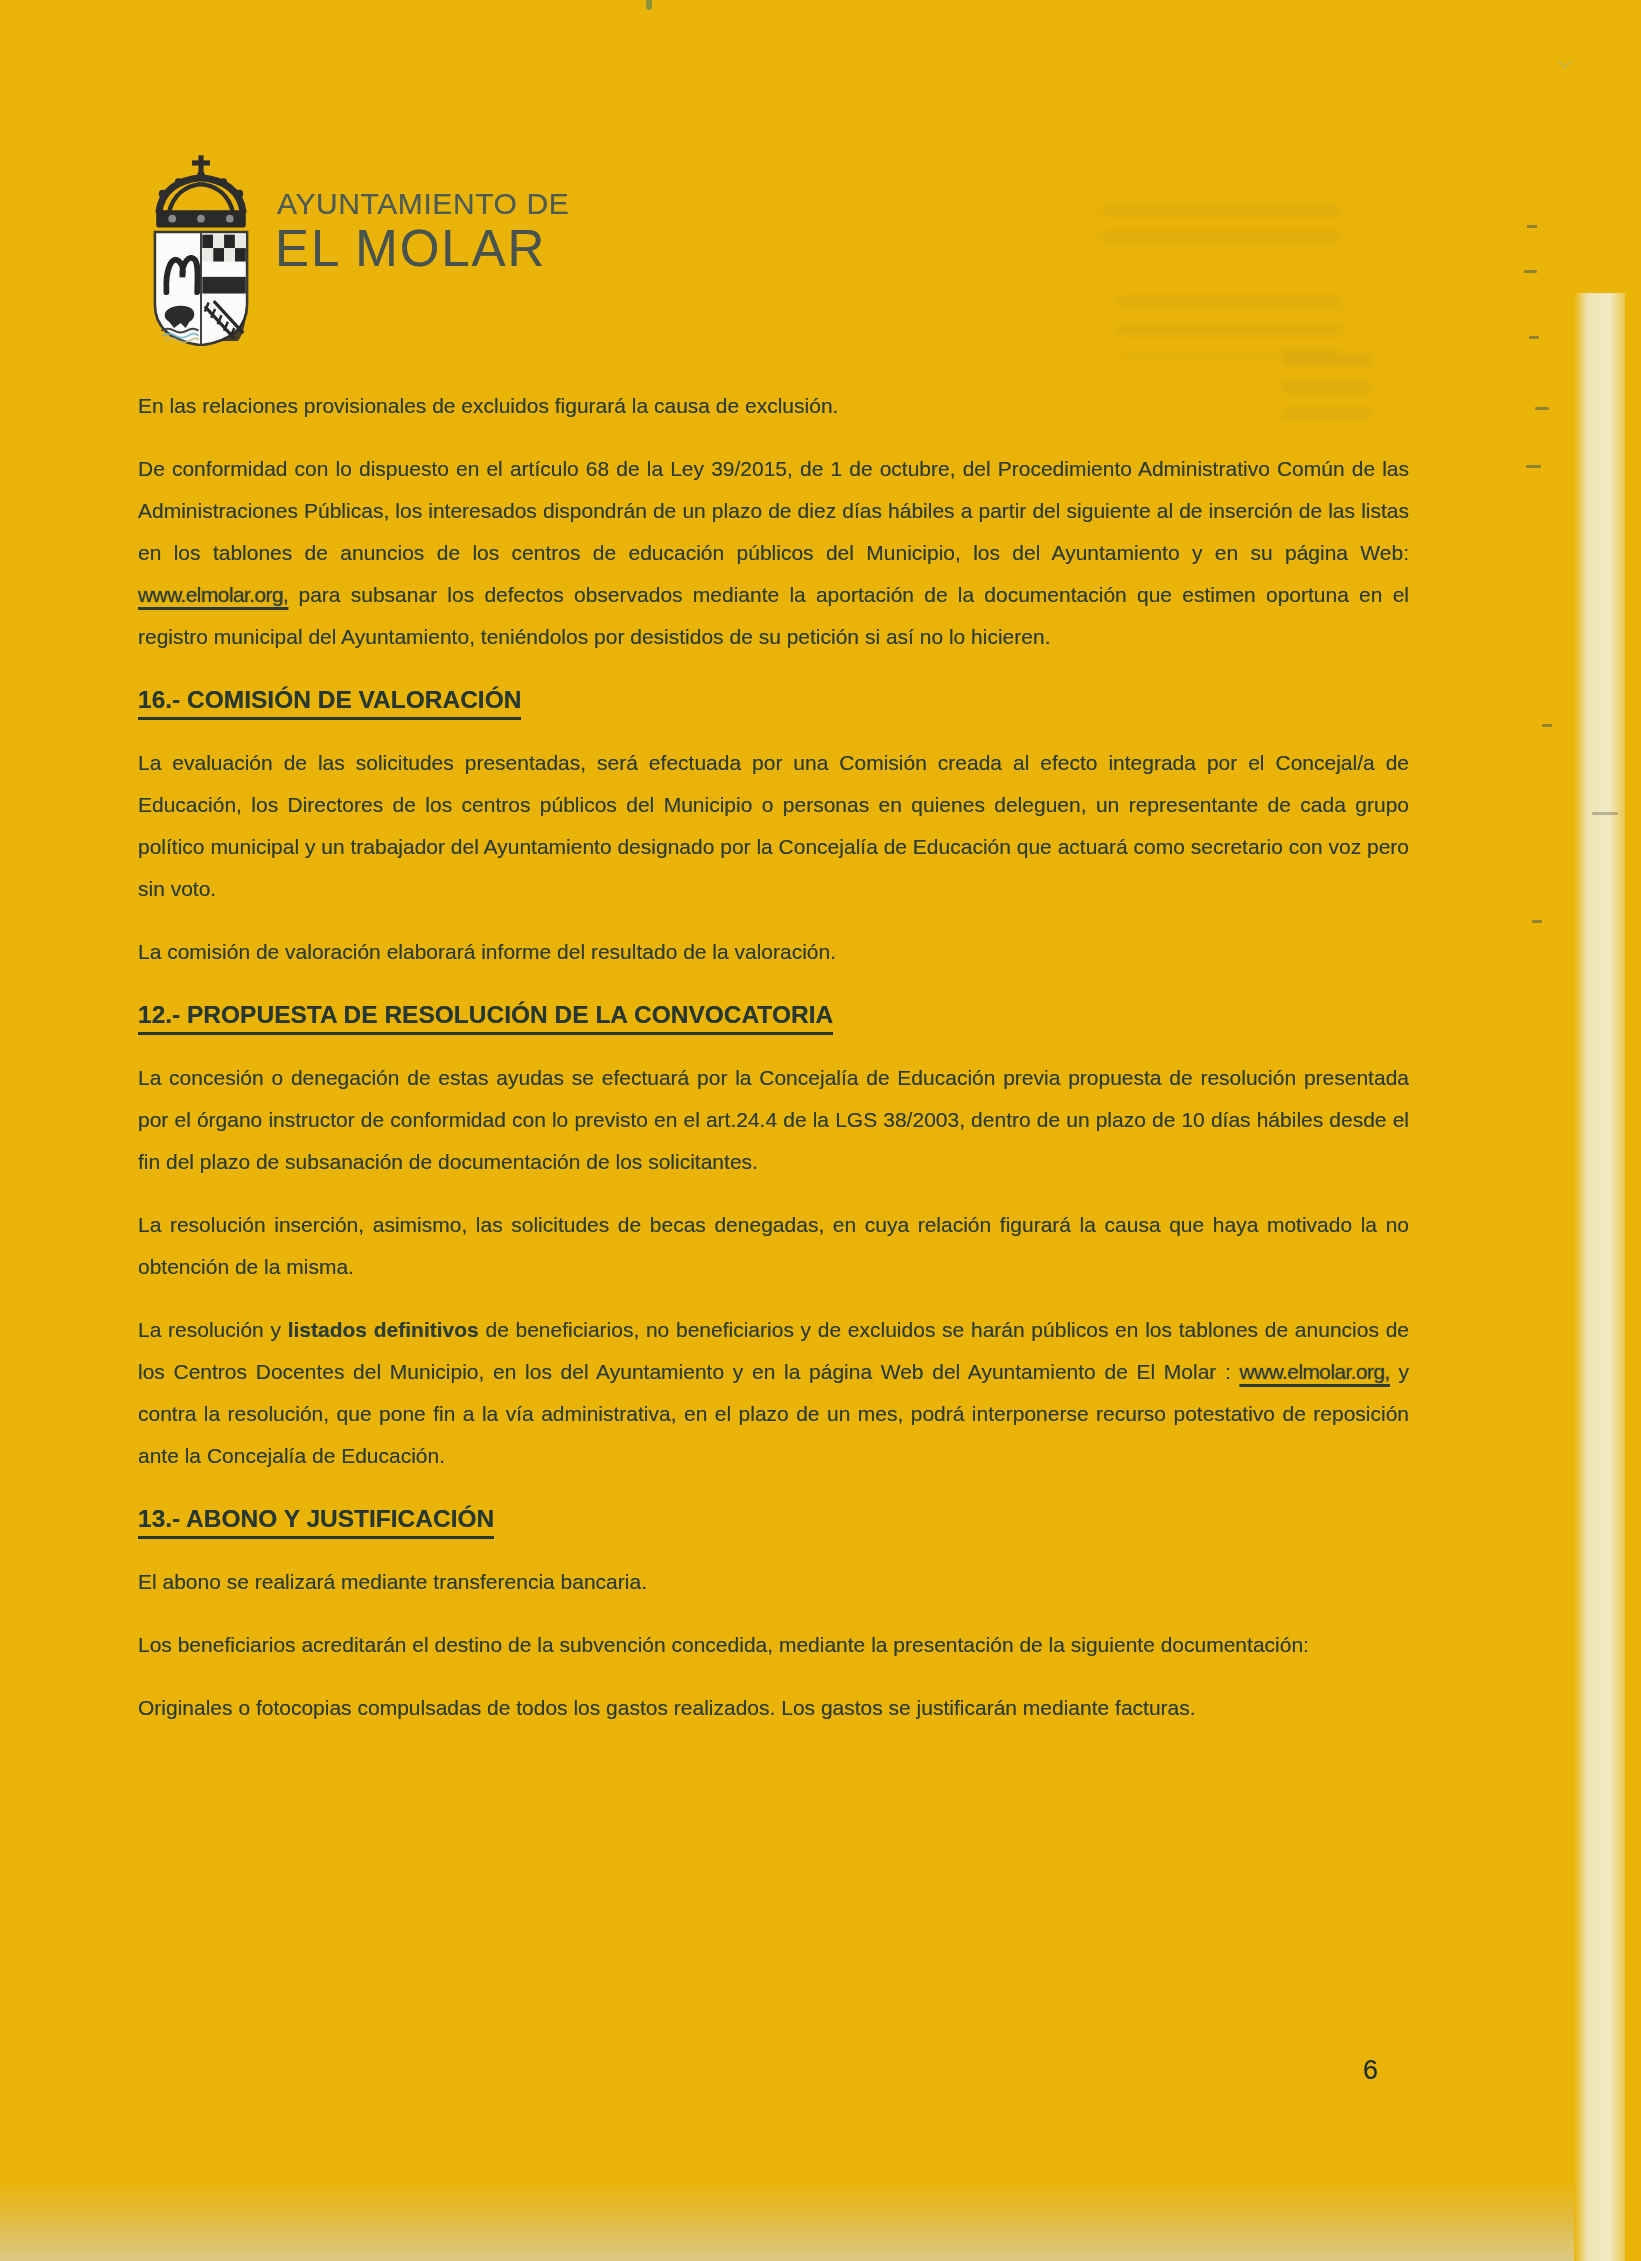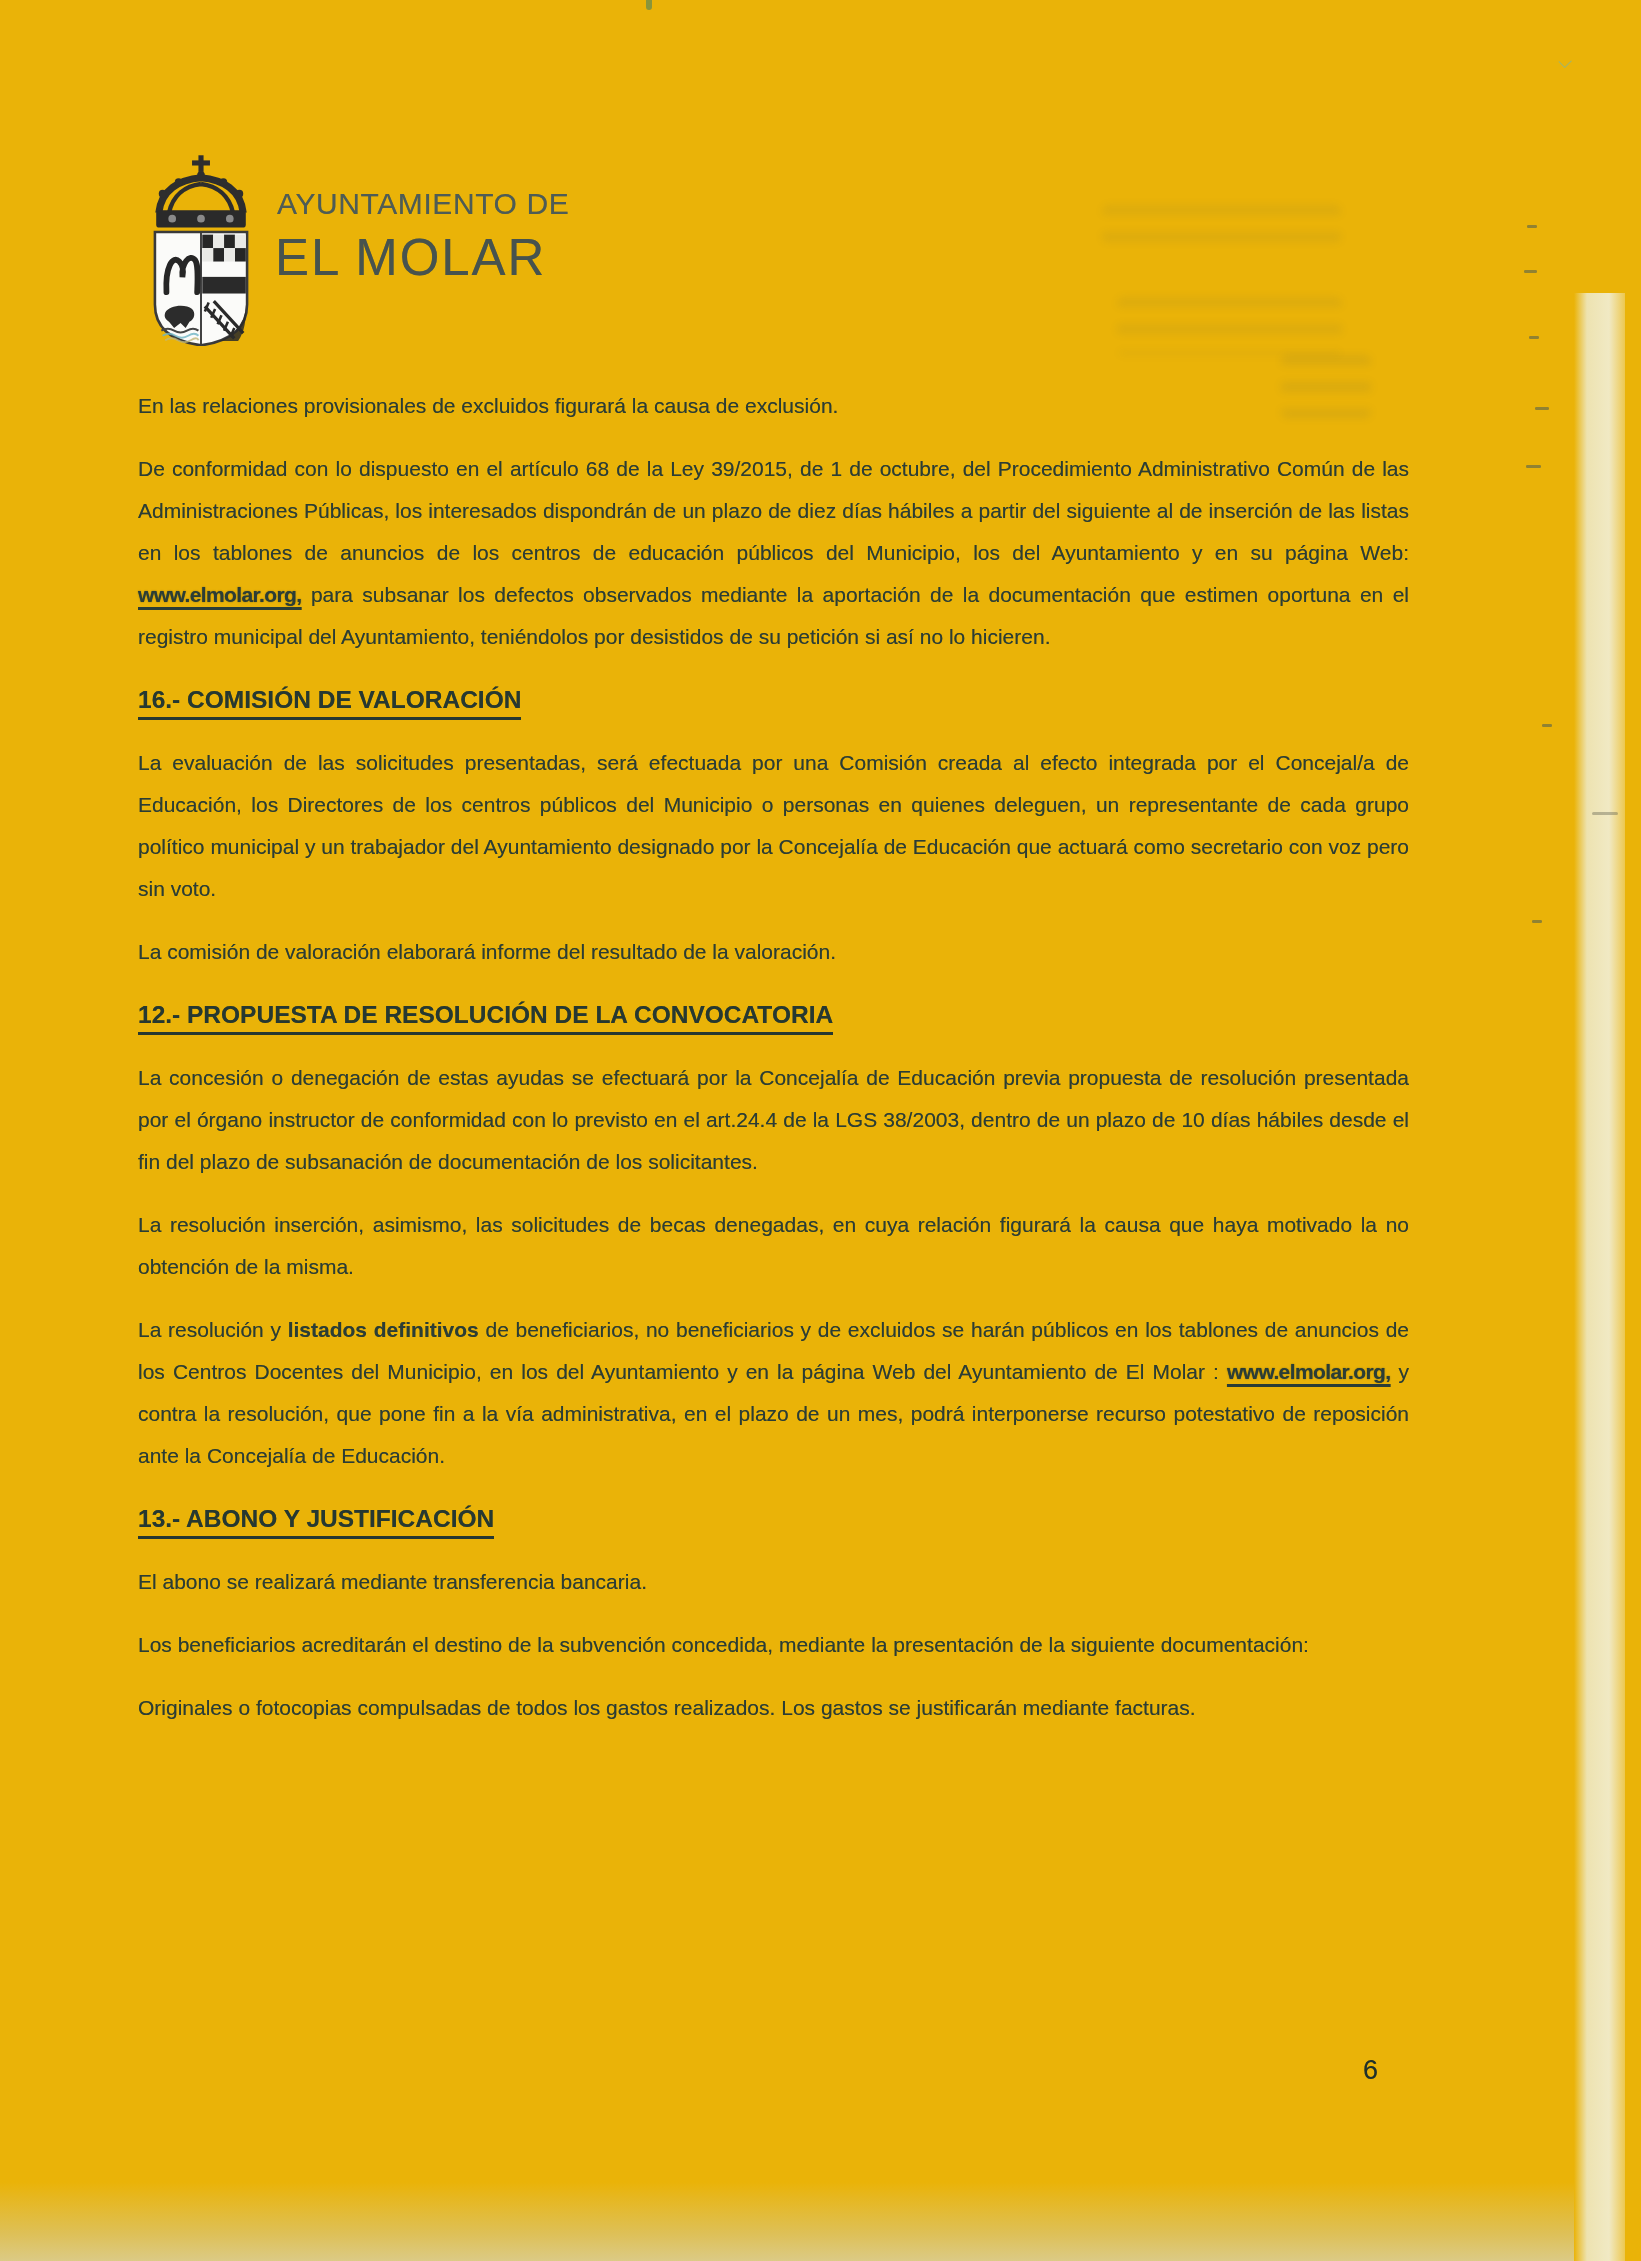--- a/index.html
+++ b/index.html
@@ -16,21 +16,21 @@
   
   .logo-block { position: absolute; left: 0; top: 0; }
   .coa { position: absolute; left: 143px; top: 154px; }
   .org1 {
     position: absolute; left: 277px; top: 187px;
     font-size: 30px; letter-spacing: 0.6px; color: #4e5c56;
     text-shadow: 0 0 0.6px rgba(70,85,80,.55);
     white-space: nowrap;
   }
   .org2 {
-    position: absolute; left: 275px; top: 228px;
+    position: absolute; left: 275px; top: 219px;
     font-size: 51px; letter-spacing: 1.9px; color: #47534e;
     text-shadow: 0 0 0.6px rgba(60,75,70,.5);
     white-space: nowrap;
   }
 
   
   .doc-body {
     position: absolute; left: 138px; top: 385px; width: 1271px;
   }
   .para {
@@ -47,21 +47,21 @@
     font-weight: 700;
     color: #263831;
     text-shadow: 0 0 0.6px rgba(25,45,38,.55);
   }
   .heading .hu {
     border-bottom: 3.2px solid currentColor;
     padding-bottom: 3.9px;
   }
   .b { font-weight: 700; }
   .doclink {
-    font-weight: 700;
+    font-weight: 400;
     color: inherit;
     text-decoration: underline;
     text-decoration-thickness: 2.6px;
     text-underline-offset: 5.1px;
     letter-spacing: -0.6px;
     text-shadow: 0 0 1.3px rgba(32,52,46,.7);
   }
 
   .page-number {
     position: absolute; left: 1363px; top: 2055px;

